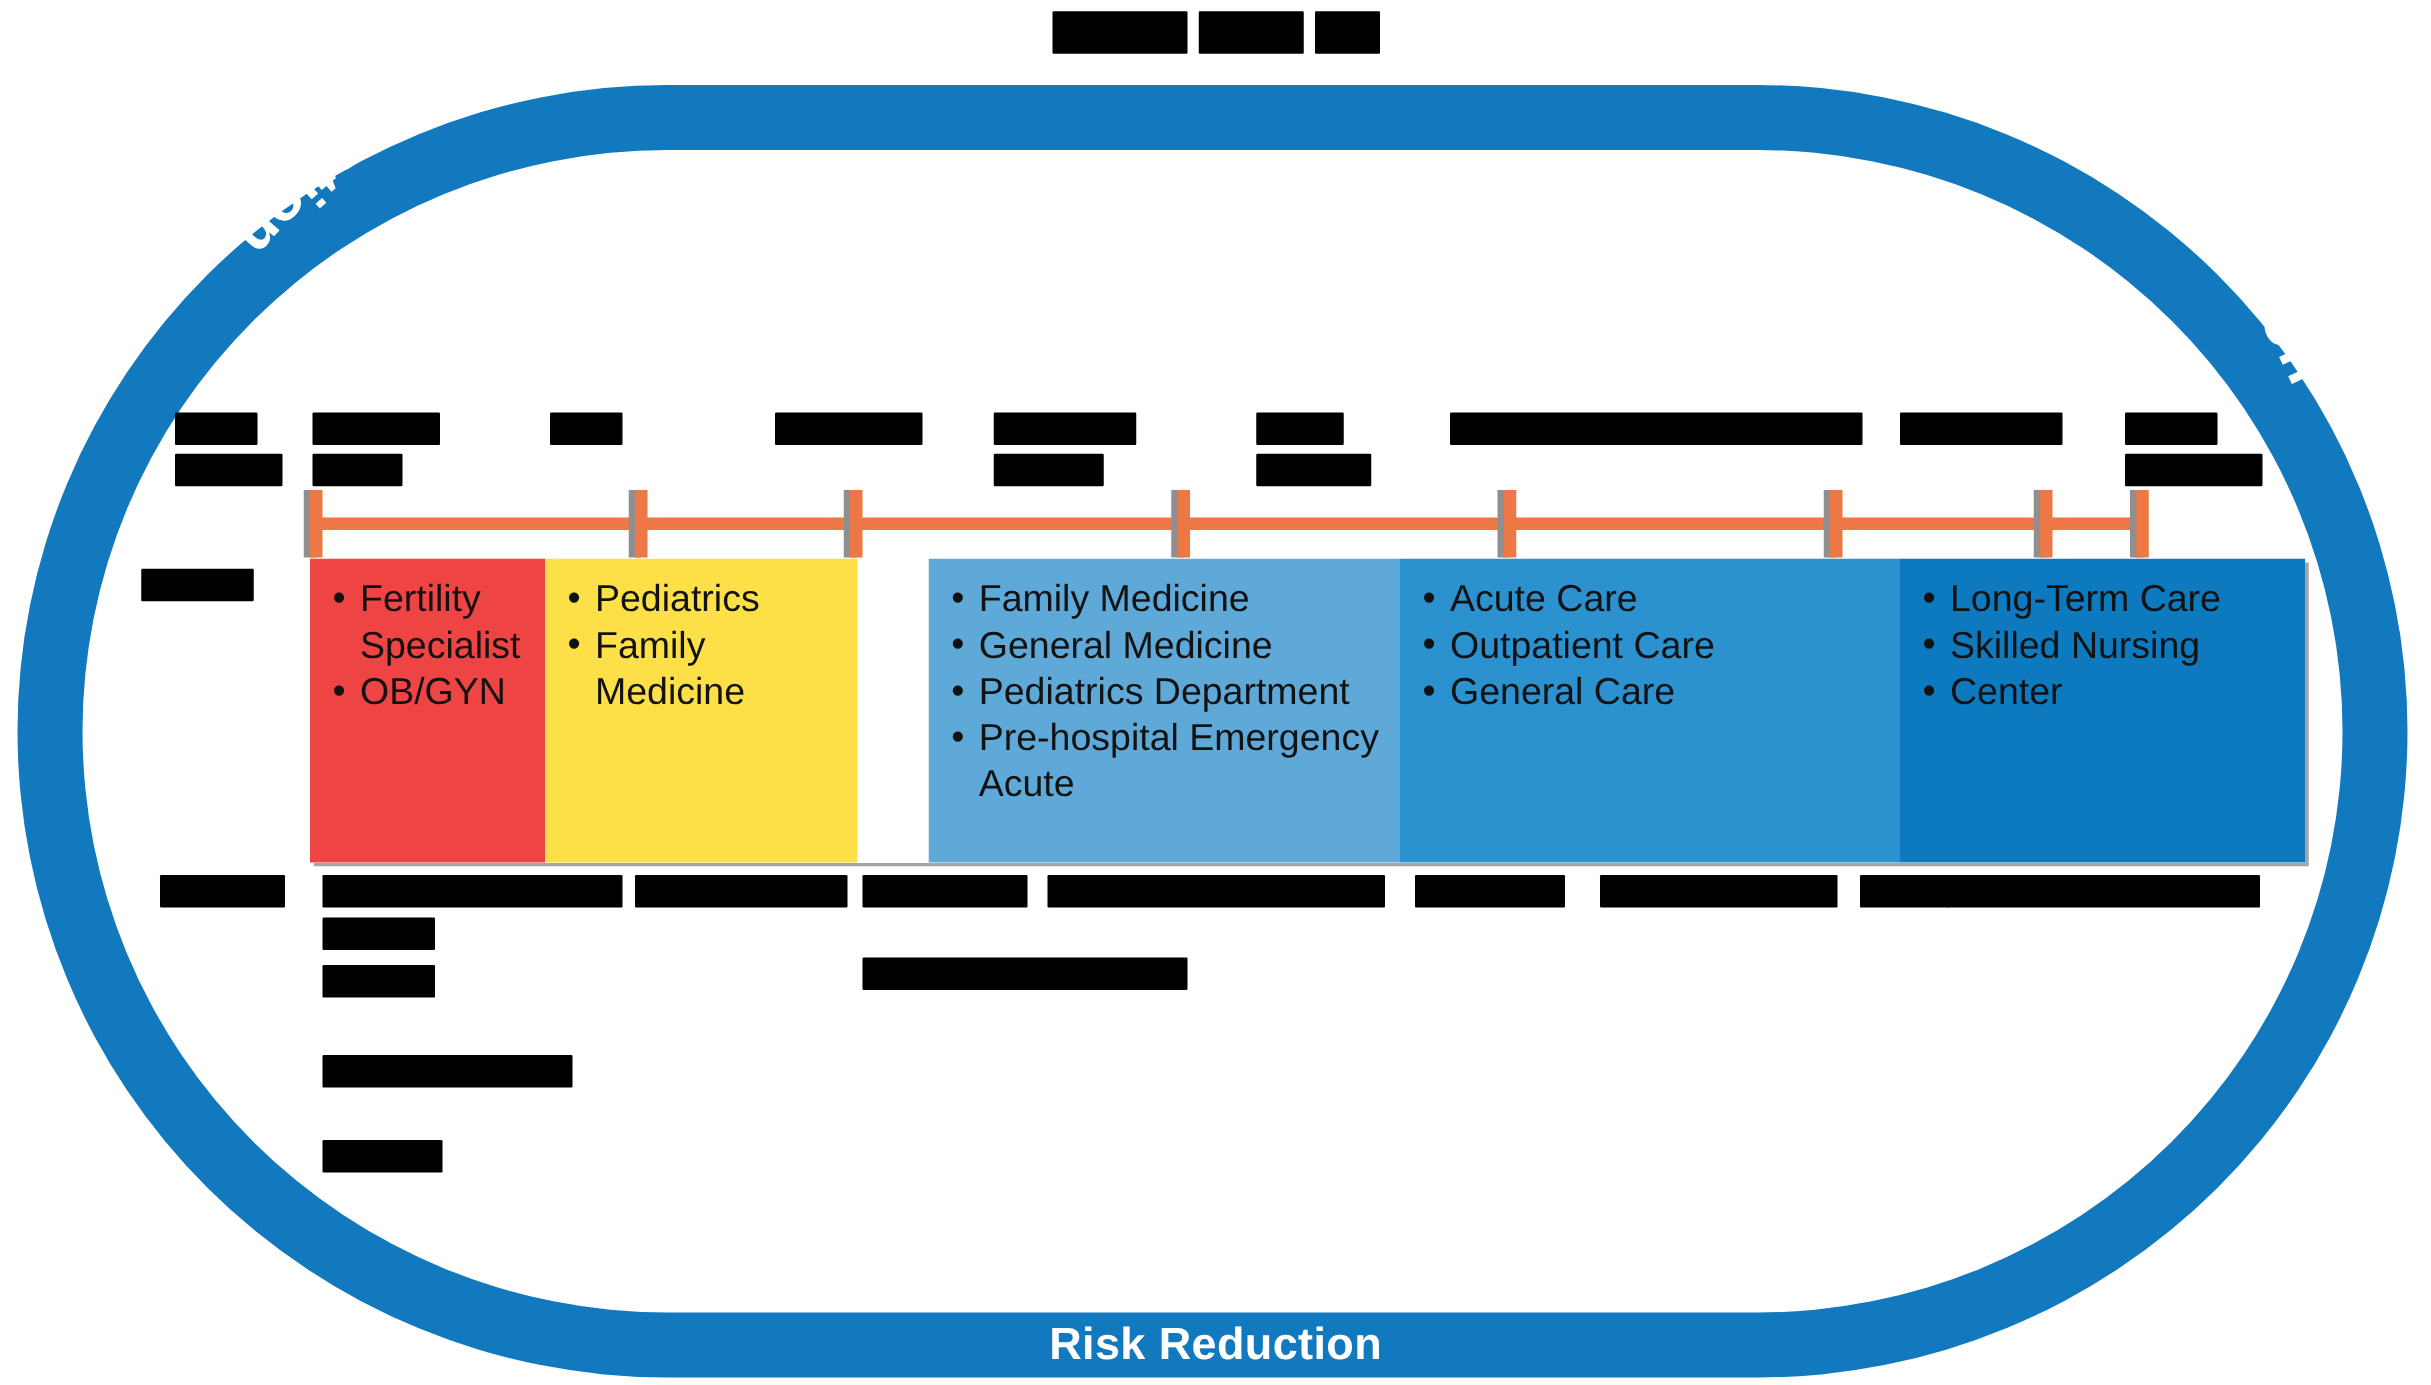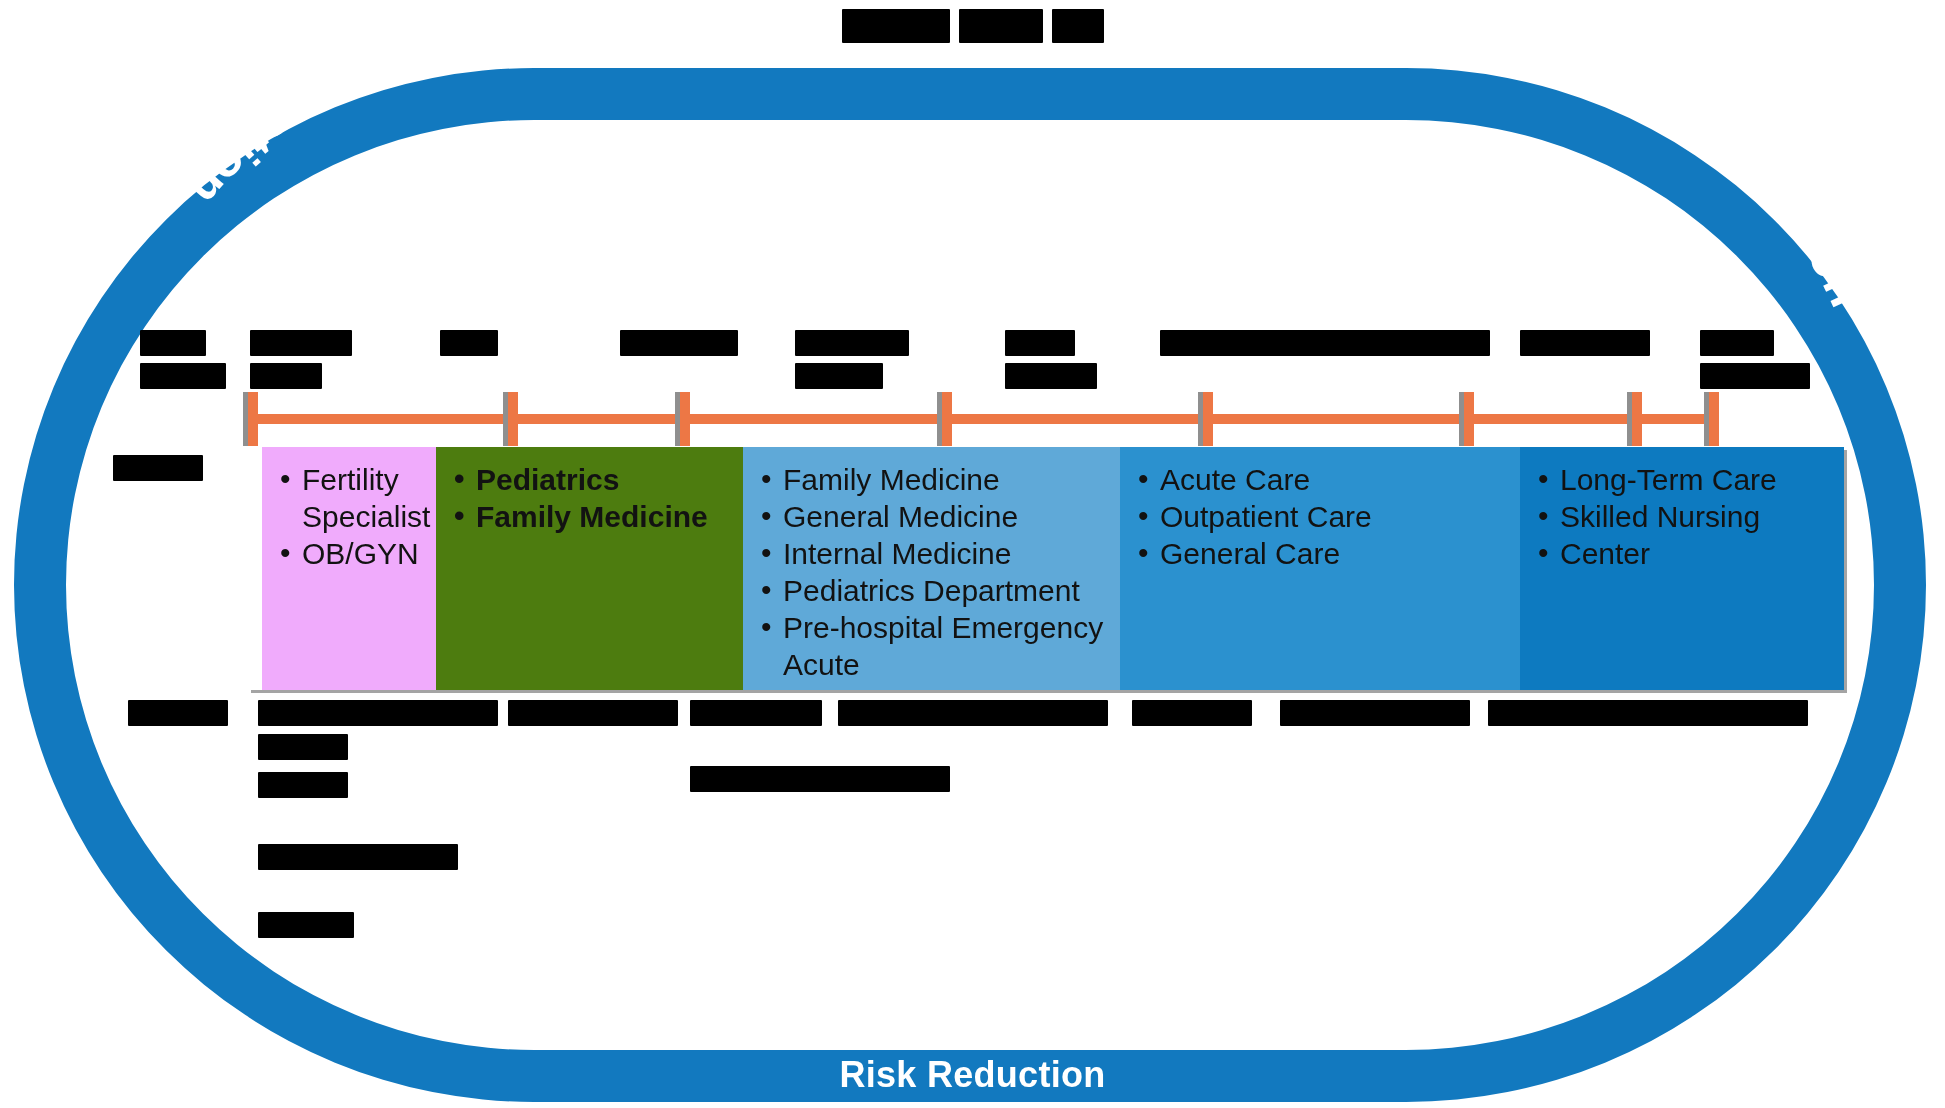--- a/index.html
+++ b/index.html
@@ -174,37 +174,36 @@
       <div class="tick" style="left: 950.494px; background: rgb(237, 119, 69);"></div>
       <div class="tickshadow" style="left: 1205.55px; background: rgb(143, 143, 143);"></div>
       <div class="tick" style="left: 1210.55px; background: rgb(237, 119, 69);"></div>
       <div class="tickshadow" style="left: 1373.57px; background: rgb(143, 143, 143);"></div>
       <div class="tick" style="left: 1378.57px; background: rgb(237, 119, 69);"></div>
       <div class="tickshadow" style="left: 1451px; background: rgb(143, 143, 143);"></div>
       <div class="tick" style="left: 1456px; background: rgb(237, 119, 69);"></div>
     </div>
 
   <div id="boxes">
-      <div class="box" style="left: 0px; width: 188px; background: #f0abfc; margin-left: 14px;">
+      <div class="box" style="left: 0px; width: 188px; background: #ef4444;">
         <ul>
           <li>Fertility Specialist</li>
           <li>OB/GYN</li>
         </ul>
       </div>
-      <div class="box" style="left: 188px; width: 307px; background: #4d7c0f; font-weight: bold;">
+      <div class="box" style="left: 188px; width: 250px; background: #fde047;">
         <ul>
           <li>Pediatrics</li>
           <li>Family Medicine</li>
         </ul>
       </div>
       <div class="box" style="left: 495px; width: 377px; background: rgb(95, 169, 216);">
         <ul>
           <li>Family Medicine</li>
           <li>General Medicine</li>
-          <li>Internal Medicine</li>
           <li>Pediatrics Department</li>
           <li>Pre-hospital Emergency Acute</li>
         </ul>
       </div>
       <div class="box" style="left: 872px; width: 400px; background: rgb(43, 145, 207);">
         <ul>
           <li>Acute Care</li>
           <li>Outpatient Care</li>
           <li>General Care</li>
         </ul>

